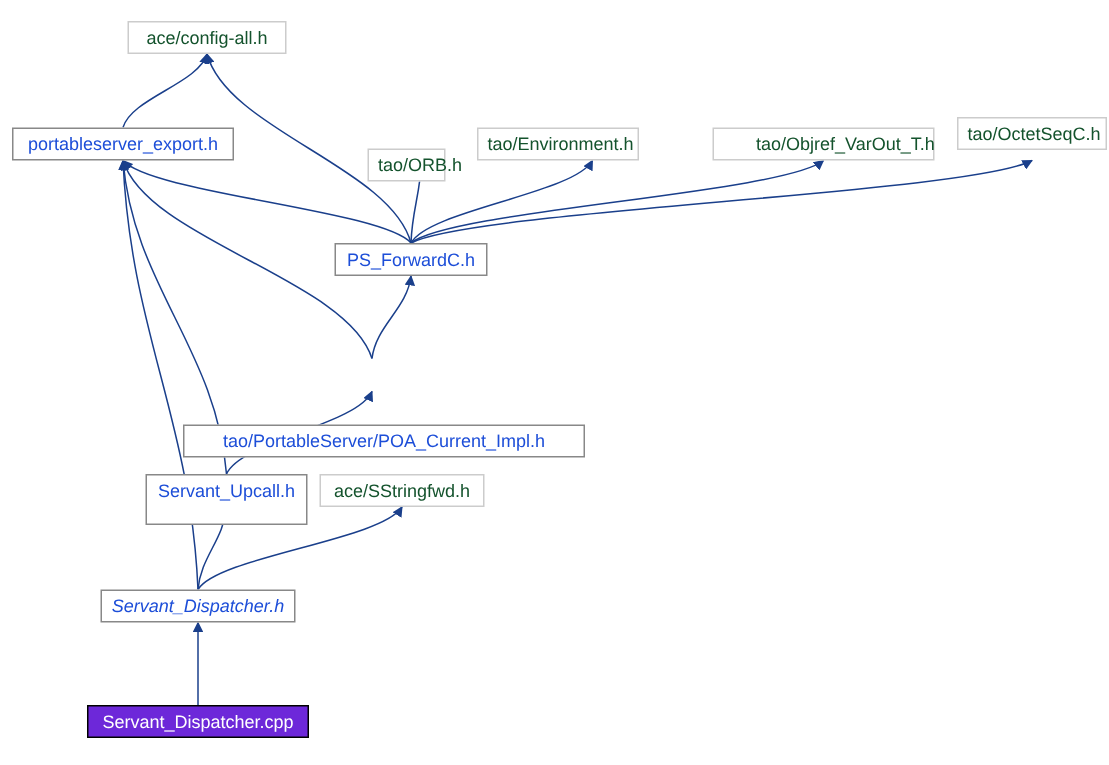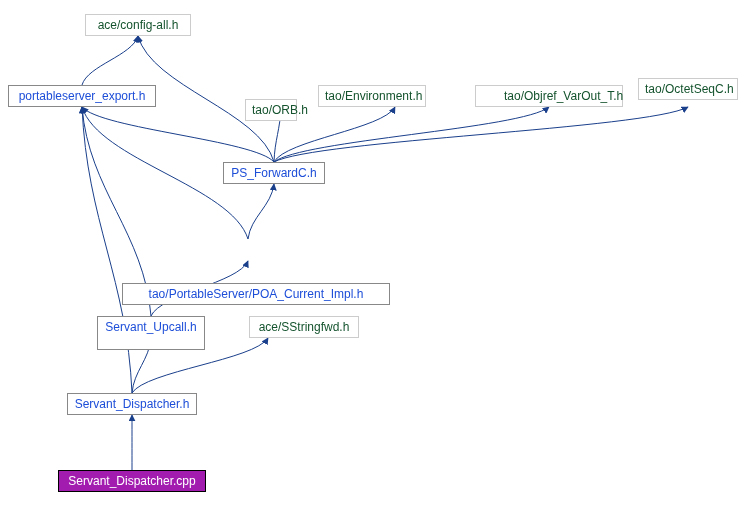--- a/index.html
+++ b/index.html
@@ -22,21 +22,21 @@
     position: absolute;
     border: 1px solid #888;
     background: #ffffff;
     color: #1d4ed8;
     text-align: center;
     padding: 3px 6px;
     box-sizing: border-box;
     white-space: nowrap;
   }
   .node.selected {
-    background: #a21caf;
+    background: #6d28d9;
     color: #ffffff;
     border-color: #000000;
   }
   .node.faded {
     border-color: #cccccc;
     color: #14532d;
   }
   svg.edges {
     position: absolute;
     left: 0; top: 0;
@@ -77,23 +77,23 @@
         <path d="M 274 162 C 260.4 111.6, 151.6 86.4, 138 36" marker-end="url(#arrow)"></path>
         <path d="M 274 162 C 274.7 140, 280.3 129, 281 107" marker-end="url(#arrow)"></path>
         <path d="M 274 162 C 286.1 140, 382.9 129, 395 107" marker-end="url(#arrow)"></path>
         <path d="M 274 162 C 301.5 140, 521.5 129, 549 107" marker-end="url(#arrow)"></path>
         <path d="M 274 162 C 315.4 140, 646.6 129, 688 107" marker-end="url(#arrow)"></path>
         <path d="M 82 85 C 87.6 65.4, 132.4 55.6, 138 36" marker-end="url(#arrow)"></path>
       </g>
   </svg>
   <div id="nodes-layer">
       <div class="node selected" style="left: 58px; top: 470px; width: 148px; height: 22px;"><span>Servant_Dispatcher.cpp</span></div>
-      <div class="node" style="left: 67px; top: 393px; width: 130px; height: 22px;"><span>Servant_Dispatcher.h</span></div>
+      <div class="node" style="left: 67px; top: 393px; width: 130px; height: 22px; font-style: italic;"><span>Servant_Dispatcher.h</span></div>
       <div class="node" style="left: 97px; top: 316px; width: 108px; height: 34px;"><span>Servant_Upcall.h</span></div>
-      <div class="node faded" style="left: 213px; top: 316px; width: 110px; height: 22px; margin-left: 36px;"><span>ace/SStringfwd.h</span></div>
+      <div class="node faded" style="left: 213px; top: 316px; width: 110px; height: 22px;"><span>ace/SStringfwd.h</span></div>
       <div class="node" style="left: 122px; top: 239px; width: 268px; height: 22px; margin-top: 44px;"><span>tao/PortableServer/POA_Current_Impl.h</span></div>
       <div class="node" style="left: 223px; top: 162px; width: 102px; height: 22px;"><span>PS_ForwardC.h</span></div>
       <div class="node" style="left: 8px; top: 85px; width: 148px; height: 22px;"><span>portableserver_export.h</span></div>
       <div class="node faded" style="left: 85px; top: 14px; width: 106px; height: 22px;"><span>ace/config-all.h</span></div>
       <div class="node faded" style="left: 245px; top: 99px; width: 52px; height: 22px;"><span>tao/ORB.h</span></div>
       <div class="node faded" style="left: 318px; top: 85px; width: 108px; height: 22px;"><span>tao/Environment.h</span></div>
       <div class="node faded" style="left: 475px; top: 85px; width: 148px; height: 22px; padding-left: 28px;"><span>tao/Objref_VarOut_T.h</span></div>
       <div class="node faded" style="left: 638px; top: 78px; width: 100px; height: 22px;"><span>tao/OctetSeqC.h</span></div>
     </div>
 </div>

